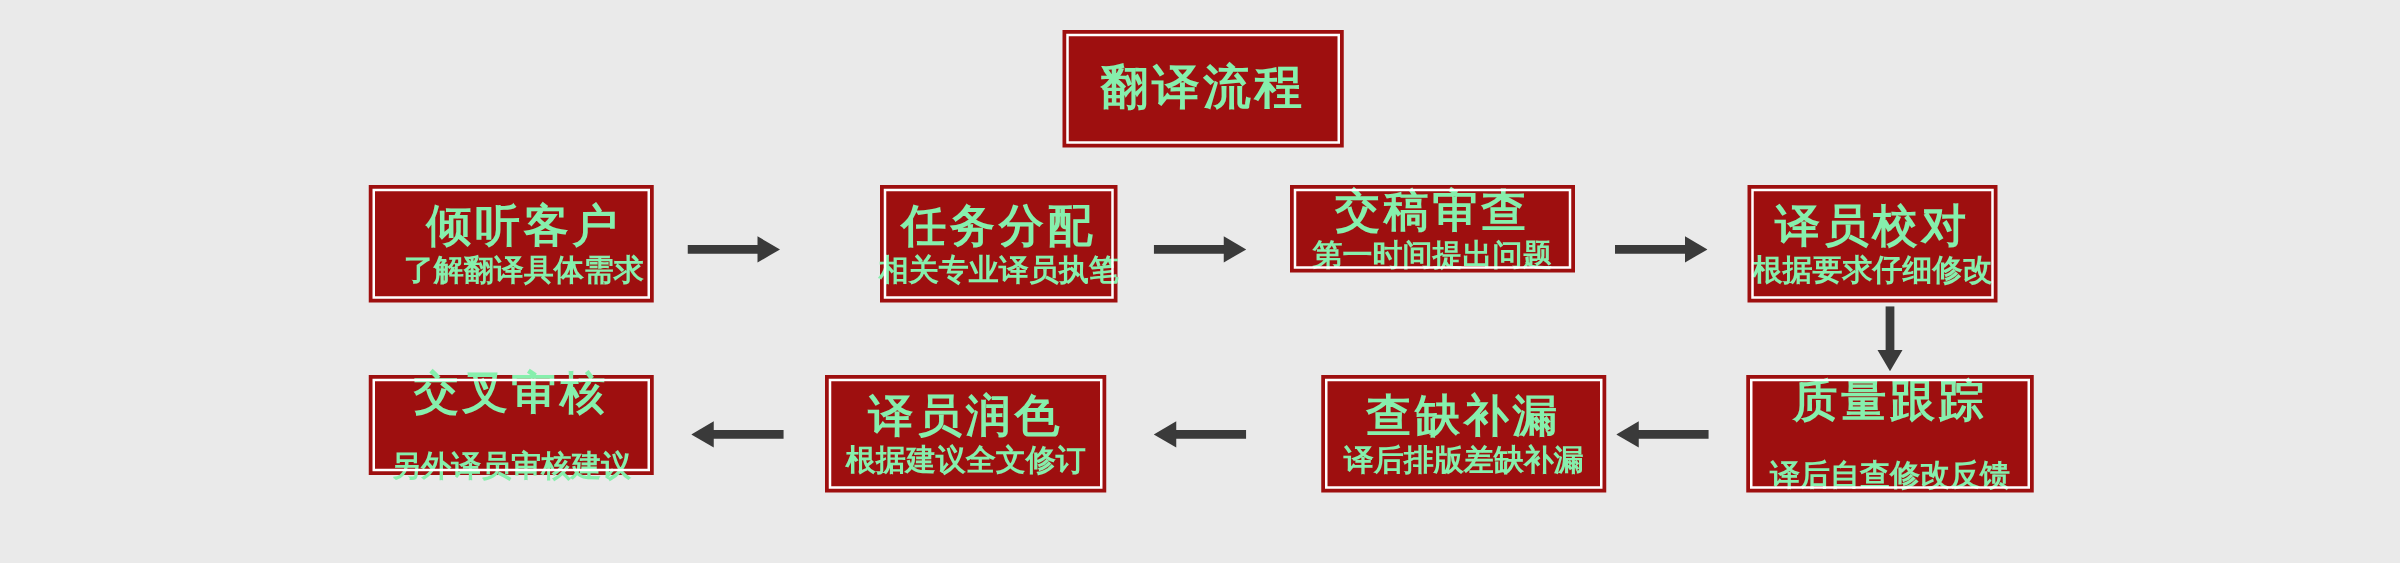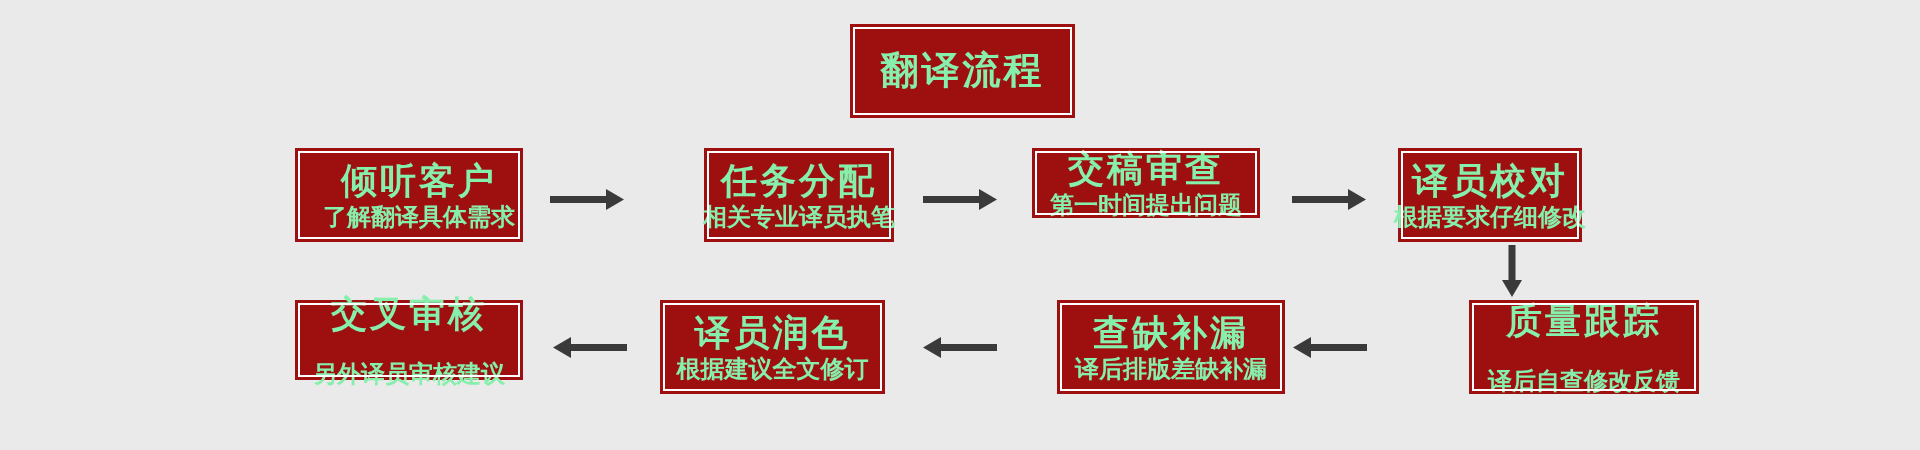--- a/index.html
+++ b/index.html
@@ -43,23 +43,23 @@
     white-space: nowrap;
   }
   .titlebox {
     left: 850px; top: 24px; width: 225px; height: 94px;
   }
   .titlebox .main { font-size: 38px; }
   
   .b1 { left: 295px;  top: 148px; width: 228px; height: 94px; padding-left: 20px; }
   .b2 { left: 672px;  top: 148px; width: 190px; height: 94px; margin-left: 32px; }
   .b3 { left: 1032px; top: 148px; width: 228px; height: 70px; }
-  .b4 { left: 1398px; top: 148px; width: 184px; height: 94px; }
+  .b4 { left: 1398px; top: 148px; width: 200px; height: 94px; }
   
-  .b5 { left: 1469px; top: 300px; width: 230px; height: 94px; gap: 24px; }
+  .b5 { left: 1397px; top: 300px; width: 230px; height: 94px; gap: 24px; }
   .b6 { left: 1057px; top: 300px; width: 228px; height: 94px; }
   .b7 { left: 660px;  top: 300px; width: 225px; height: 94px; }
   .b8 { left: 295px;  top: 300px; width: 228px; height: 80px; gap: 23px; }
   .arrow { position: absolute; }
   .ar1 { left: 550px;  top: 187px; }
   .ar2 { left: 923px;  top: 187px; }
   .ar3 { left: 1292px; top: 187px; }
   .ad1 { left: 1500px; top: 245px; }
   .al1 { left: 1293px; top: 335px; }
   .al2 { left: 923px;  top: 335px; }

